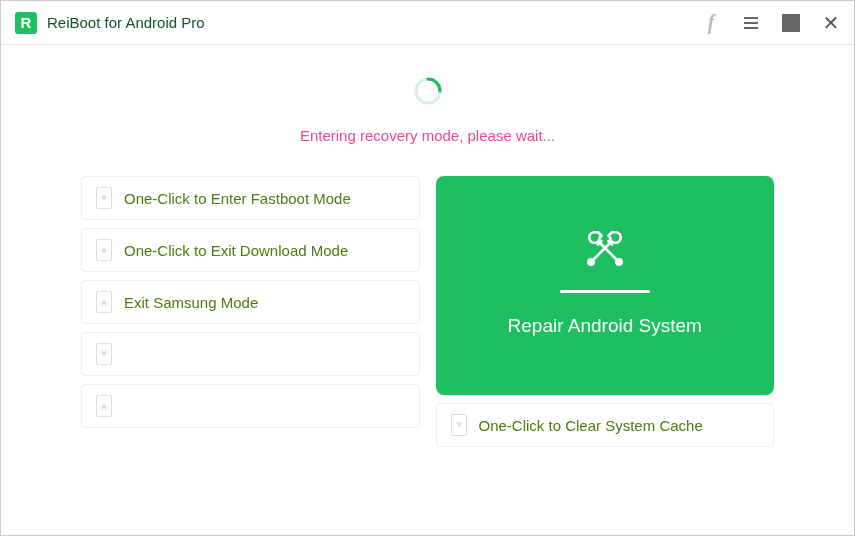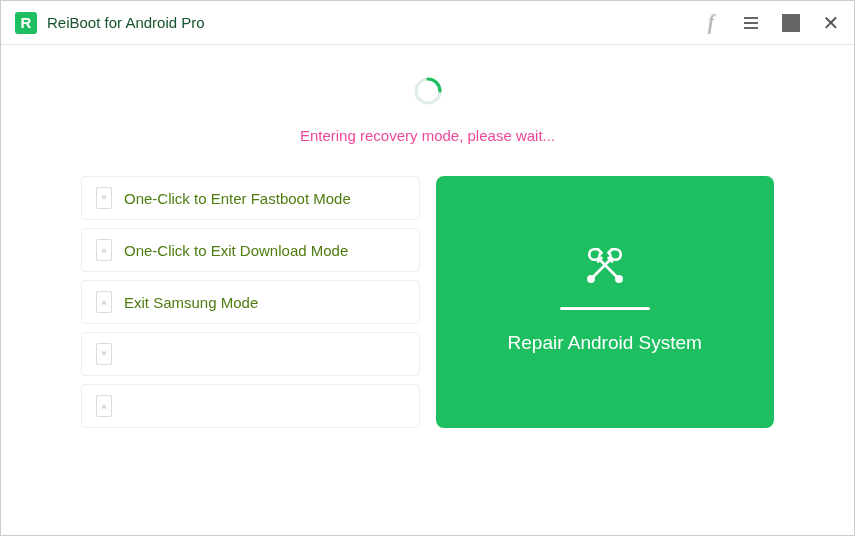--- a/index.html
+++ b/index.html
@@ -256,16 +256,20 @@
               <path d="M44 14 a6 6 0 1 1 -6 6 L36 18 L40 14 Z" fill="#fff" fill-opacity="0.0"></path>
               <circle cx="16" cy="48" r="3" fill="#fff"></circle>
               <path d="M46 46 L26 26 M24 28 L28 24"></path>
               <path d="M20 14 a6 6 0 1 0 6 6 L28 18 L24 14 Z"></path>
               <circle cx="48" cy="48" r="3" fill="#fff"></circle>
             </g>
           </svg>
           <div class="repair-divider"></div>
           <div class="repair-title">Repair Android System</div>
         </div>
+        <div class="mode-btn">
+          <div class="mode-icon arrow-down"></div>
+          <span>One-Click to Clear System Cache</span>
+        </div>
       </div>
     </div>
   </div>
 </div>
 
 </body></html>

